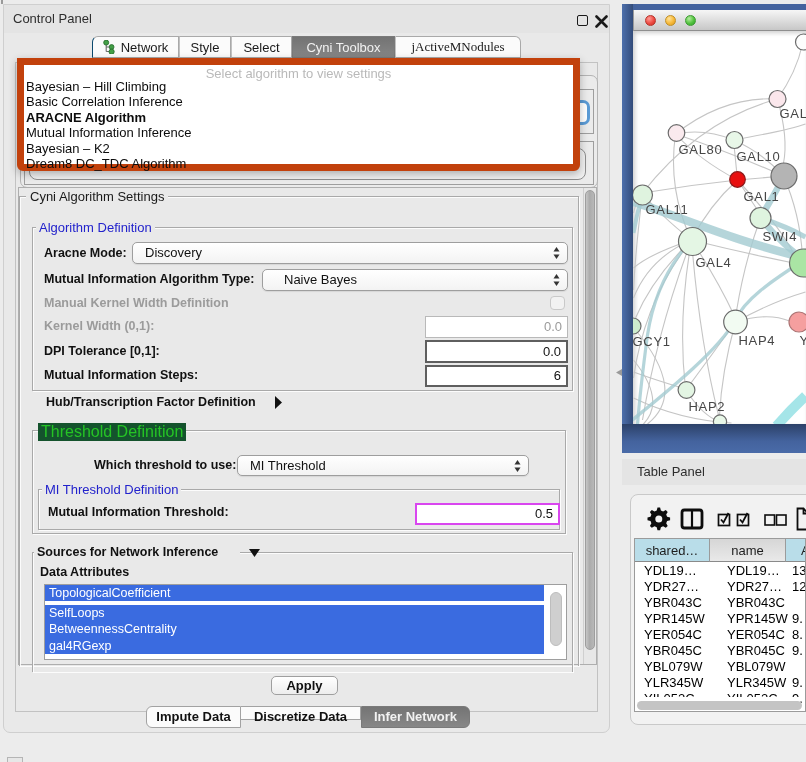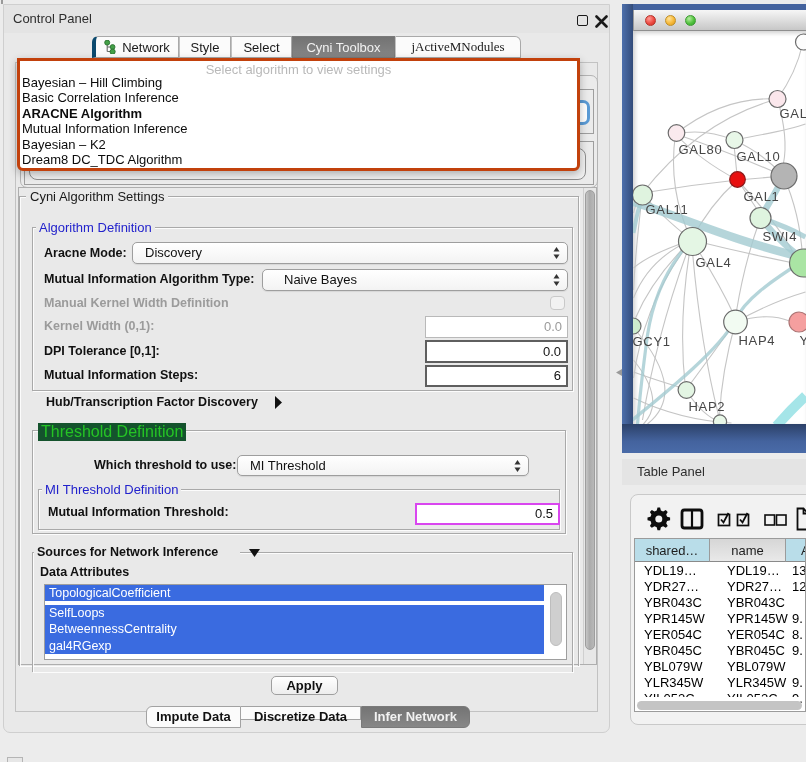--- a/index.html
+++ b/index.html
@@ -3,21 +3,21 @@
 <style>
 *{margin:0;padding:0;box-sizing:border-box;font-family:"Liberation Sans",sans-serif;}
 html,body{width:806px;height:762px;overflow:hidden;background:#ececec;position:relative;}
 .abs{position:absolute;}
 
 #win{left:3px;top:4px;width:607px;height:729px;background:#e9e9e9;border:1px solid #cfcfcf;border-radius:0 0 7px 7px;}
 #titlebar{left:0;top:0;width:100%;height:28px;background:#e4e4e4;font-size:13px;color:#2e2e2e;line-height:28px;padding-left:9px;}
 
 .tabs{display:flex;}
 .tab{background:#fbfbfb;border:1px solid #a9a9a9;border-left:1px solid #c2c2c2;font-size:13px;color:#1a1a1a;display:flex;align-items:center;justify-content:center;white-space:nowrap;}
-.tab.first{border-left:4px solid #0c4a6e;border-radius:6px 0 0 0;text-align:right;}
+.tab.first{border-left:1px solid #0c4a6e;border-radius:6px 0 0 0;text-align:right;}
 .tab.last{border-radius:0 6px 0 0;font-family:Liberation Serif, serif;}
 .tab.sel{background:linear-gradient(#737373,#868686);color:#f2f2f2;border-color:#7a7a7a;}
 
 #inner{left:11px;top:57px;width:583px;height:650px;border:1px solid #c2c2c2;background:#e9e9e9;}
 
 #panelA{left:16px;top:70px;width:578px;height:113px;border:1px solid #b3b3b3;border-radius:7px;background:#ebebeb;}
 .rowbox{width:570px;border:1px solid #9e9e9e;background:#ebebeb;}
 
 #spane{left:14px;top:182px;width:579px;height:478px;border:1px solid #aeaeae;background:#e9e9e9;}
 #vtrack{left:564px;top:0px;width:13px;height:476px;background:#e7e7e7;border-left:1px solid #cfcfcf;}
@@ -30,21 +30,21 @@
 .updn{position:absolute;right:7px;top:50%;width:7px;height:12px;margin-top:-6px;}
 .inp{background:#fff;text-align:right;font-size:13px;color:#111;padding-right:5px;}
 
 #dlist{left:25px;top:396px;width:523px;height:76px;background:#fff;border:1px solid #9e9e9e;overflow:hidden;}
 .li{width:499px;height:16.2px;background:#3a6be0;color:#fff;font-size:12.5px;line-height:16px;padding-left:4px;}
 
 .btn{background:linear-gradient(#ffffff,#ededed);border:1px solid #9f9f9f;border-radius:5px;font-size:13px;font-weight:bold;color:#111;text-align:center;}
 
 .btab{background:#fbfbfb;border:1px solid #a2a2a2;font-size:13px;font-weight:bold;color:#111;text-align:center;}
 
-#popup{left:17px;top:58px;width:563px;height:113px;background:#fff;border:3px solid #c2410c;border-radius:0 0 6px 6px;box-shadow:0 3px 8px rgba(0,0,0,.28);z-index:50;}
+#popup{left:17px;top:58px;width:563px;height:113px;background:#fff;border:7px solid #c2410c;border-radius:0 0 6px 6px;box-shadow:0 3px 8px rgba(0,0,0,.28);z-index:50;}
 #popup .hd{text-align:center;font-size:13px;color:#b9b9b9;padding-top:1px;height:14px;}
 #popup .it{font-size:13px;color:#0c0c0c;line-height:15.4px;padding-left:2px;white-space:nowrap;}
 
 #mac{left:622px;top:4px;width:184px;height:449px;}
 #macframe{left:0;top:0;width:100%;height:100%;background:#44639e;}
 #macleft{left:0;top:0;width:11px;height:449px;background:linear-gradient(90deg,#4d6fab,#3a5587 75%,#334c79);}
 #macbot{left:0;top:420px;width:184px;height:29px;background:linear-gradient(#2c4168,#44639e 60%,#4a6ba8);}
 #mactitle{left:11px;top:6px;width:173px;height:21px;background:linear-gradient(#f6f6f6,#c7c7c7);border-bottom:1px solid #8e8e8e;border-left:1px solid #9a9a9a;}
 .tl{width:11px;height:11px;border-radius:50%;position:absolute;top:5px;}
 #canvas{left:11px;top:27px;width:173px;height:393px;background:#fff;box-shadow:inset 2px 2px 4px rgba(80,80,80,.28);}
@@ -118,21 +118,21 @@
 
     <label class="abs b dis" style="left:25px;top:131px;">Kernel Width (0,1):</label>
     <div class="abs inp" style="left:406px;top:128px;width:143px;height:22px;border:1px solid #b9b9b9;color:#9b9b9b;line-height:20px;">0.0</div>
 
     <label class="abs b" style="left:25px;top:156px;">DPI Tolerance [0,1]:</label>
     <div class="abs inp" style="left:406px;top:152px;width:143px;height:23px;border:2px solid #5f5f5f;line-height:19px;">0.0</div>
 
     <label class="abs b" style="left:25px;top:180px;">Mutual Information Steps:</label>
     <div class="abs inp" style="left:406px;top:177px;width:143px;height:22px;border:2px solid #5f5f5f;line-height:18px;">6</div>
 
-    <label class="abs b" style="left:27px;top:207px;">Hub/Transcription Factor Discovery</label>
+    <label class="abs b" style="left:27px;top:207px;">Hub/Transcription Factor Definition</label>
     <svg class="abs" style="left:255px;top:208px;" width="9" height="13" viewBox="0 0 9 13">
         <path d="M1 0 L8 6.5 L1 13 Z" fill="#111"></path>
       </svg>
 
     <div class="abs grp" style="left:13px;top:242px;width:534px;height:104px;"></div>
     <div class="abs" style="left:19px;top:235px;background:#14532d;padding:0 3px;font-size:16px;color:#25c425;">Threshold Definition</div>
 
     <label class="abs b" style="left:75px;top:270px;">Which threshold to use:</label>
     <div class="abs combo" style="left:218px;top:267px;width:292px;height:21px;">MI Threshold<svg class="updn" viewBox="0 0 7 12">
           <path d="M3.5 0 L6.5 4.5 H0.5 Z" fill="#333"></path>

